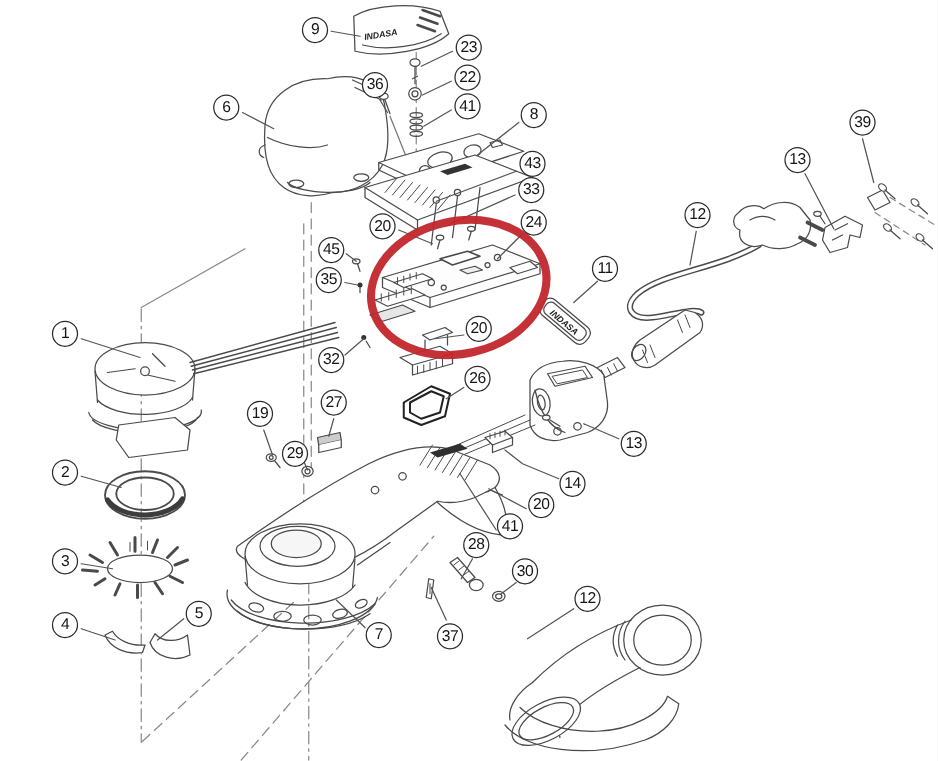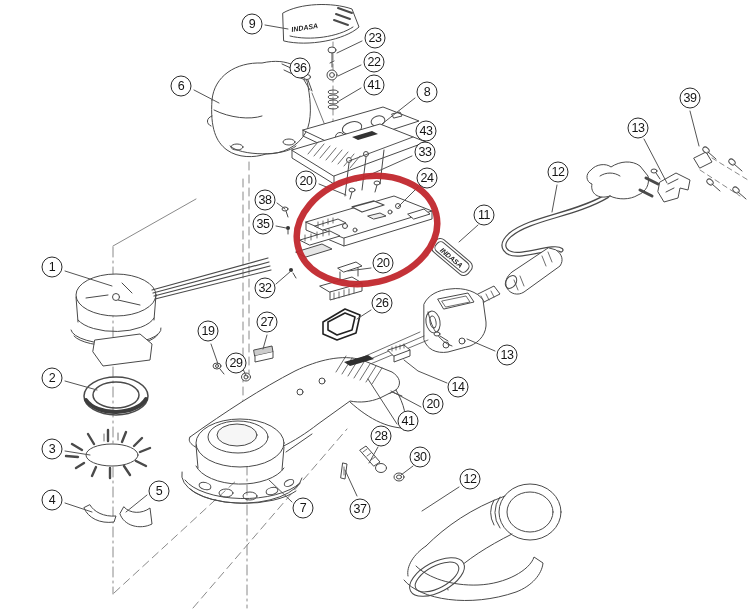--- a/index.html
+++ b/index.html
@@ -377,21 +377,21 @@
   <div class="balloon" style="left:427px;top:178px">24</div>
   <div class="balloon" style="left:383px;top:263px">20</div>
   <div class="balloon" style="left:382px;top:303px">26</div>
   <div class="balloon" style="left:267px;top:322px">27</div>
   <div class="balloon" style="left:381px;top:436px">28</div>
   <div class="balloon" style="left:236px;top:363px">29</div>
   <div class="balloon" style="left:420px;top:457px">30</div>
   <div class="balloon" style="left:208px;top:331px">19</div>
   <div class="balloon" style="left:265px;top:288px">32</div>
   <div class="balloon" style="left:425px;top:152px">33</div>
-  <div class="balloon" style="left:265px;top:200px">38</div>
+  <div class="balloon" style="left:265px;top:200px">45</div>
   <div class="balloon" style="left:263px;top:224px">35</div>
   <div class="balloon" style="left:300px;top:68px">36</div>
   <div class="balloon" style="left:360px;top:509px">37</div>
   <div class="balloon" style="left:306px;top:181px">20</div>
   <div class="balloon" style="left:690px;top:98px">39</div>
   <div class="balloon" style="left:433px;top:404px">20</div>
   <div class="balloon" style="left:408px;top:421px">41</div>
   <div class="balloon" style="left:426px;top:131px">43</div>
 
 </div>

